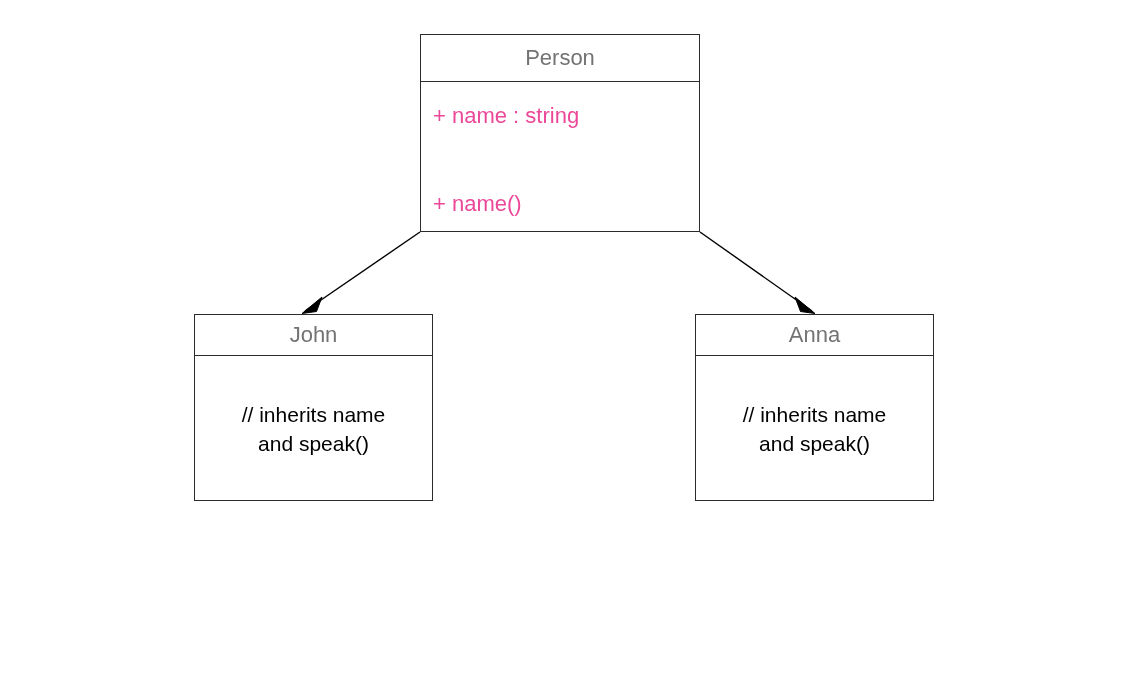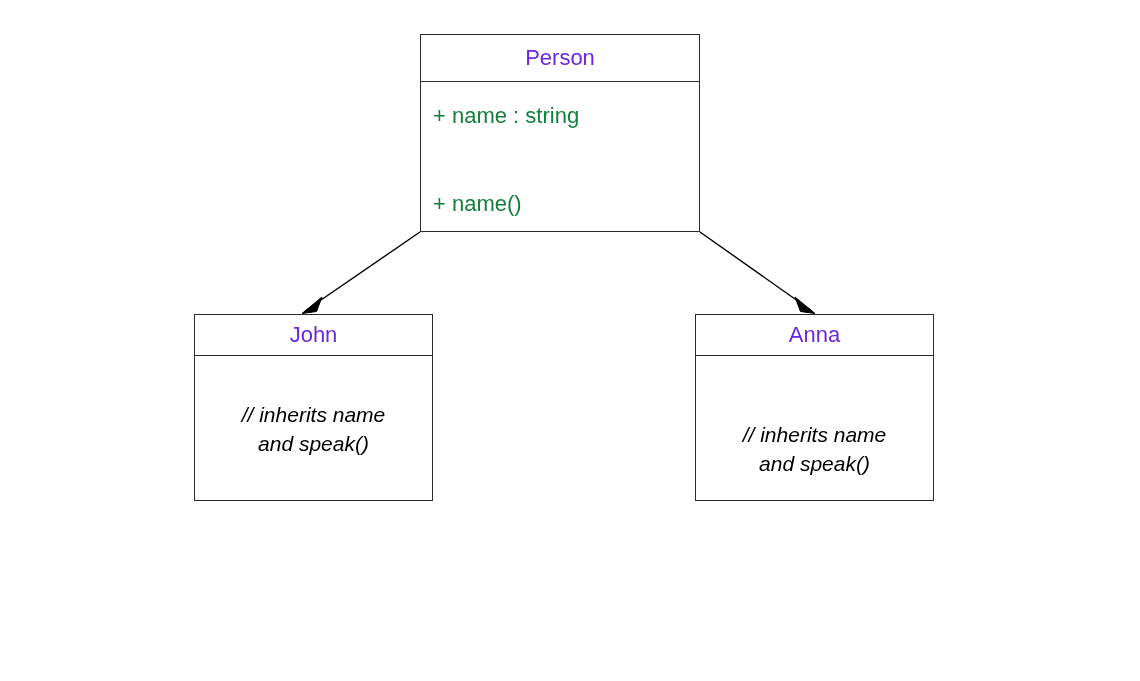--- a/index.html
+++ b/index.html
@@ -34,21 +34,21 @@
     border: 1px solid #2b2b2b;
     display: flex;
     flex-direction: column;
   }
   .uml-title {
     box-sizing: border-box;
     width: 100%;
     text-align: right;
     font-size: 22px;
     line-height: 1.1;
-    color: #6d28d9;
+    color: #737373;
     border-bottom: 1px solid #2b2b2b;
     display: flex;
     align-items: center;
     justify-content: center;
   }
   .uml-body {
     box-sizing: border-box;
     flex: 1 1 auto;
     position: relative;
   }
@@ -66,50 +66,49 @@
   #class-person .uml-body {
     padding: 0;
   }
   .member {
     position: absolute;
     left: 12px;
     font-size: 22px;
     line-height: 1.1;
     white-space: nowrap;
     text-align: left;
-    color: #15803d;
+    color: #ec4899;
   }
   #person-attribute { top: 22px; }
   #person-operation { top: 110px; }
 
   
   .uml-class.subclass {
     top: 314px;
     width: 239px;
     height: 187px;
   }
   .uml-class.subclass .uml-title {
     height: 41px;
   }
   #class-john { left: 194px; }
-  #class-anna { left: 695px; gap: 20px; }
+  #class-anna { left: 695px; }
 
   .note-text {
     position: absolute;
     left: 0;
     right: 0;
     top: 44px;
     text-align: center;
     font-size: 21px;
     line-height: 29px;
     color: #000000;
   }
   .note-text .note-line {
     display: block;
-    font-style: italic;
   }
 </style>
 </head>
 <body>
 
 <div id="canvas">
 
   <svg id="edge-layer" viewBox="0 0 1140 681" width="1140" height="681" xmlns="http://www.w3.org/2000/svg">
 
     <g>

